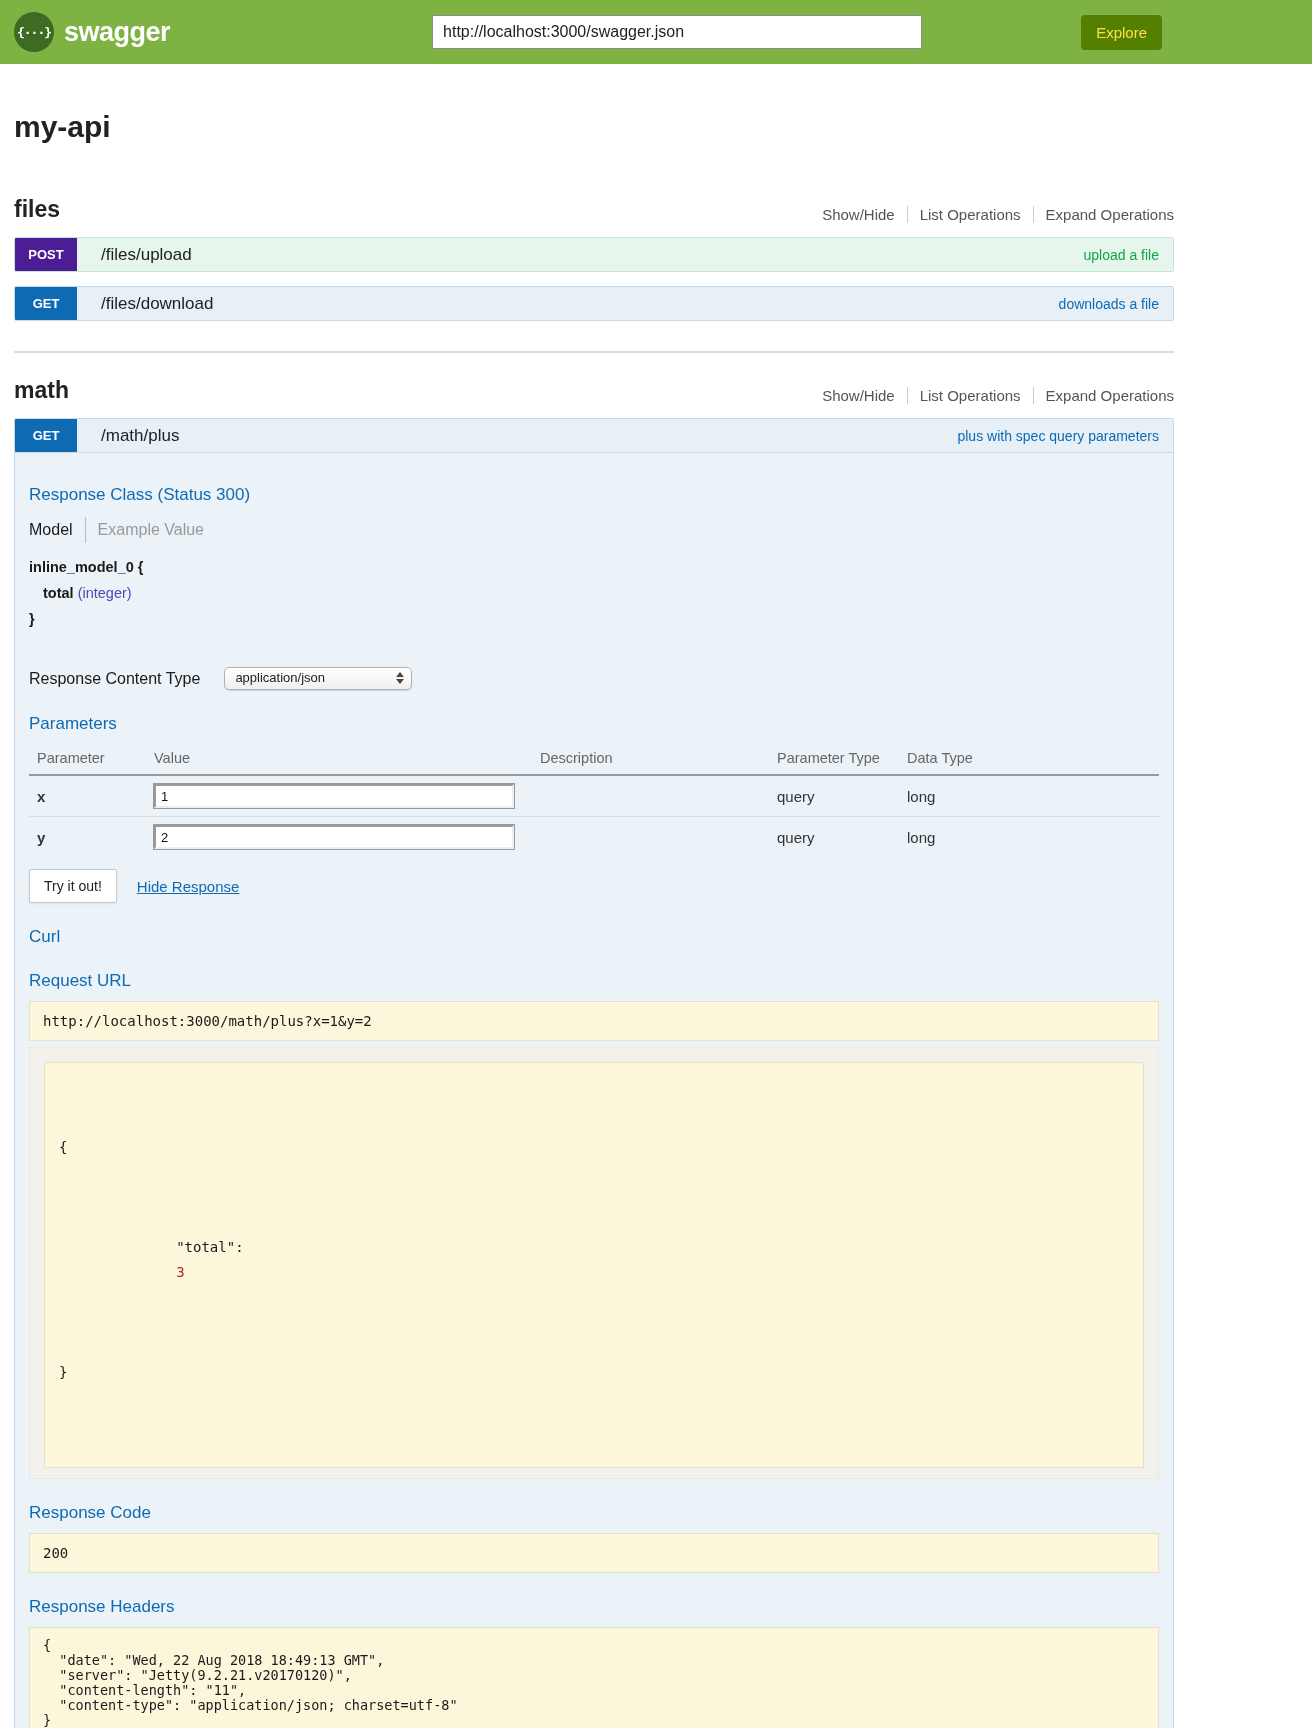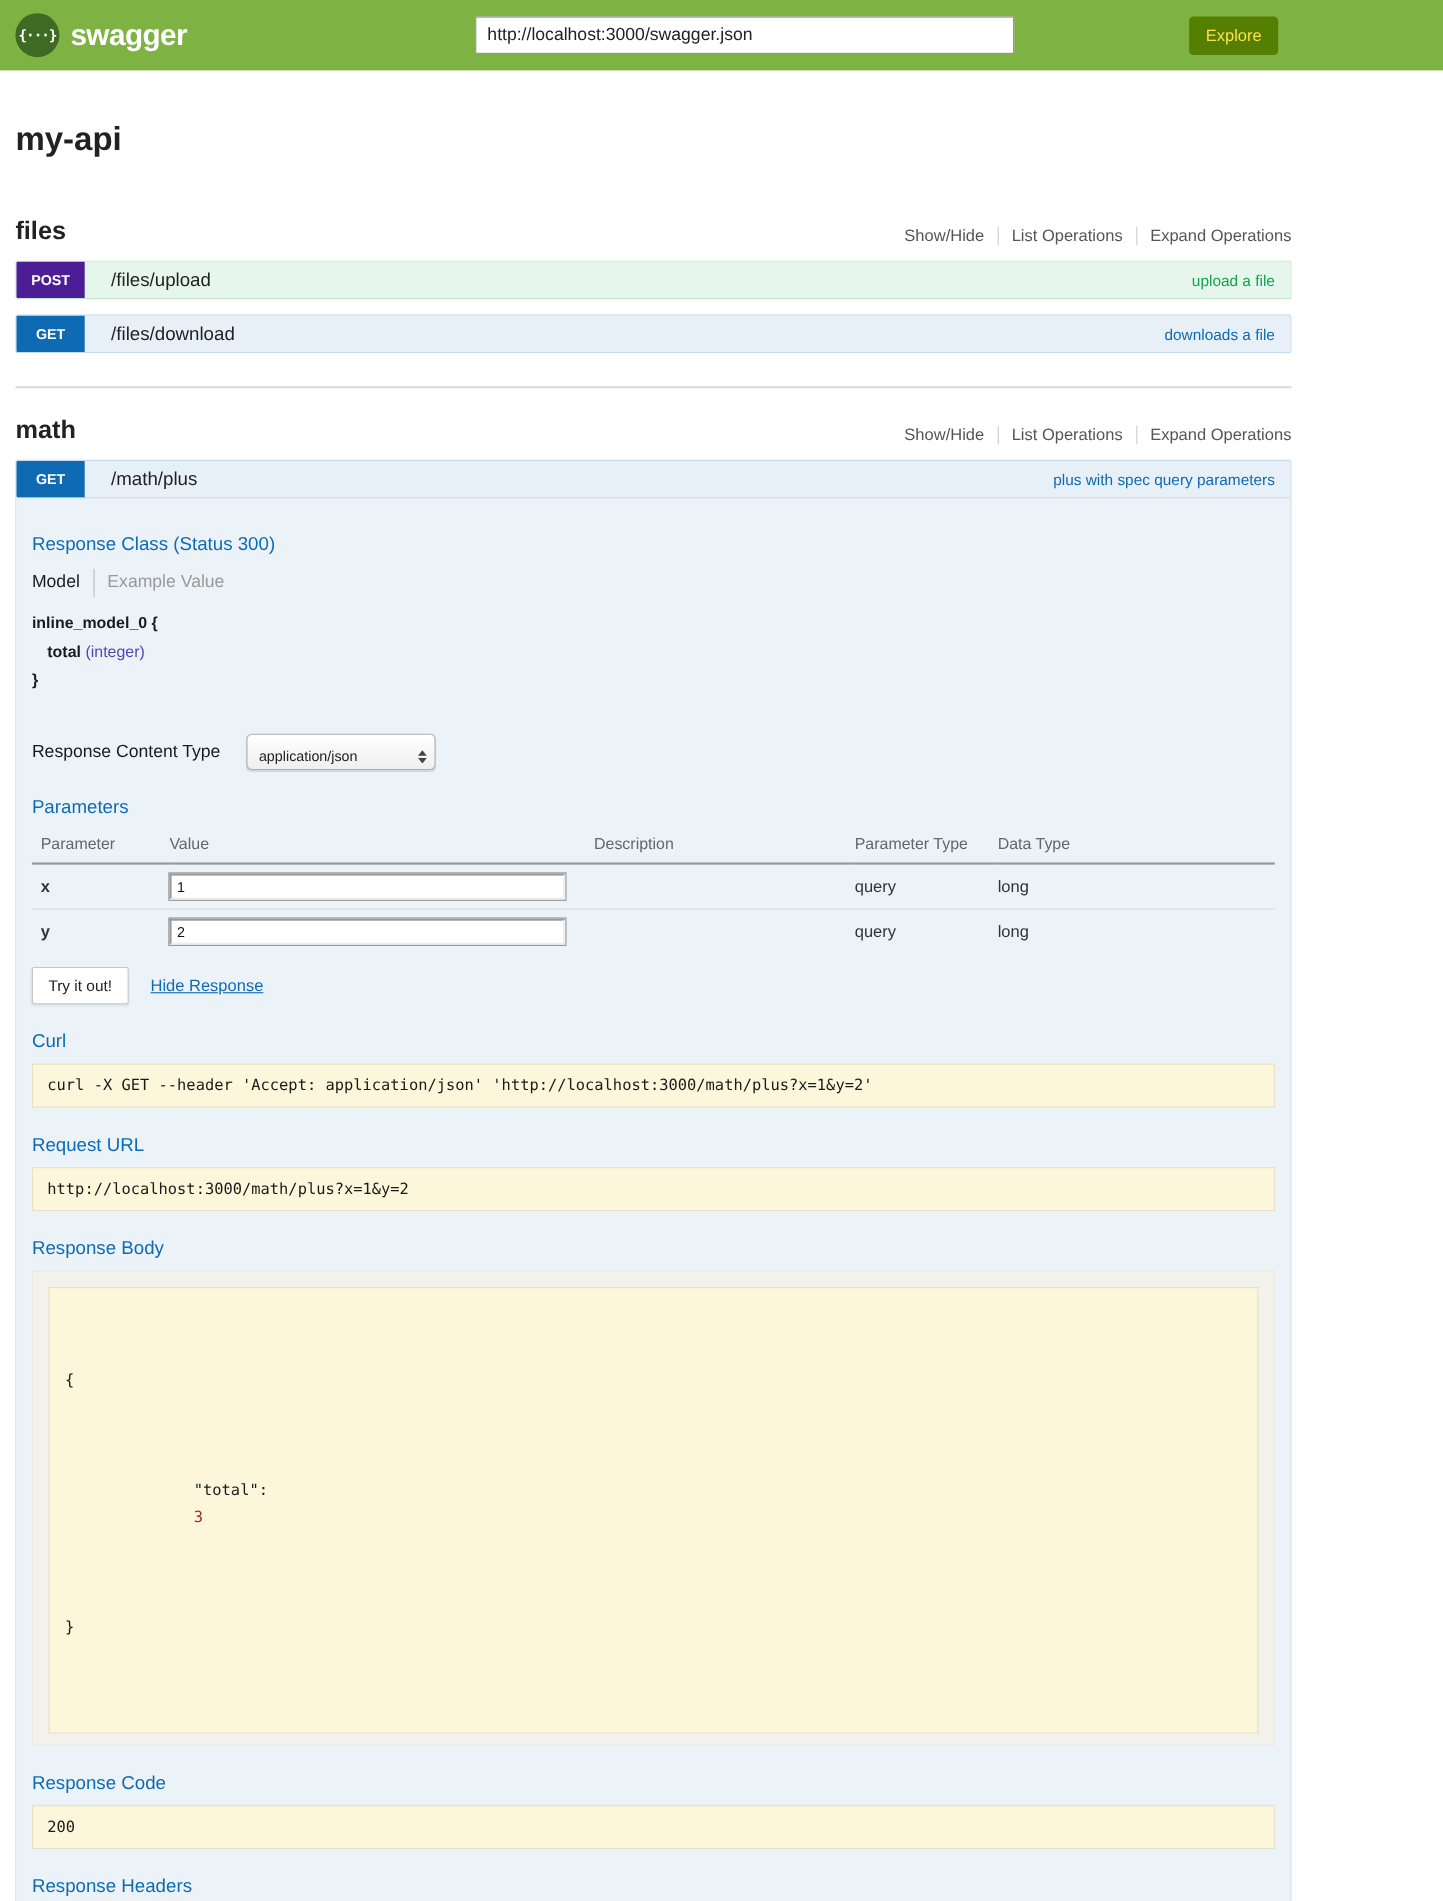--- a/index.html
+++ b/index.html
@@ -58,23 +58,23 @@
   .tab-example { color:#999; padding:4px 0 4px 12px; border-left:1px solid #bbb; cursor:pointer; }
 
   .model-sig { font-size:14.5px; color:#1a1a1a; margin:10px 0 0; }
   .model-open { font-weight:bold; }
   .model-prop-line { padding-left:14px; margin:10px 0; }
   .prop-name { font-weight:bold; }
   .prop-type { color:#5247b3; }
   .model-close { font-weight:bold; }
 
   .rct-row { display:flex; align-items:center; gap:24px; margin:40px 0 10px; font-size:16px; color:#1a1a1a; }
-  .fake-select { display:inline-flex; align-items:center; justify-content:space-between; width:172px;
+  .fake-select { display:inline-flex; align-items:center; justify-content:space-between; width:188px;
                  border:1px solid #b0b0b0; border-radius:5px; background:linear-gradient(#ffffff,#efefef);
-                 padding:12px 7px 4px 10px; font-size:13px; color:#222; cursor:pointer;
+                 padding:2px 7px 4px 10px; font-size:13px; color:#222; cursor:pointer;
                  box-shadow:0 1px 1px rgba(0,0,0,0.12); }
   .sel-arrows { display:inline-flex; flex-direction:column; gap:2px; }
   .sel-arrows i { display:block; width:0; height:0; border-left:4px solid transparent; border-right:4px solid transparent; }
   .sel-arrows .up   { border-bottom:5px solid #444; }
   .sel-arrows .down { border-top:5px solid #444; }
 
   
   table.params { width:100%; border-collapse:collapse; margin-top:4px; }
   table.params th { text-align:left; font-weight:400; color:#666; font-size:14.5px;
                     padding:6px 0 8px; border-bottom:2px solid #999; }
@@ -222,26 +222,24 @@
           </tr>
         </tbody>
       </table>
 
       <div class="try-row">
         <button class="try-btn">Try it out!</button>
         <span class="hide-link">Hide Response</span>
       </div>
 
       <div class="blue-head">Curl</div>
-      <div class="code-box">curl -X GET --header 'Accept: application/json' 'http://localhost:3000/math/plus?x=1&amp;y=2'</div>
 
       <div class="blue-head">Request URL</div>
       <div class="code-box">http://localhost:3000/math/plus?x=1&amp;y=2</div>
 
-      <div class="blue-head">Response Body</div>
       <div class="response-body-outer">
         <div class="code-box body-json">
           <div class="body-line">{</div>
           <div class="body-line ind">
             <span>"total":</span>
             <span class="num">3</span>
           </div>
           <div class="body-line">}</div>
         </div>
       </div>

